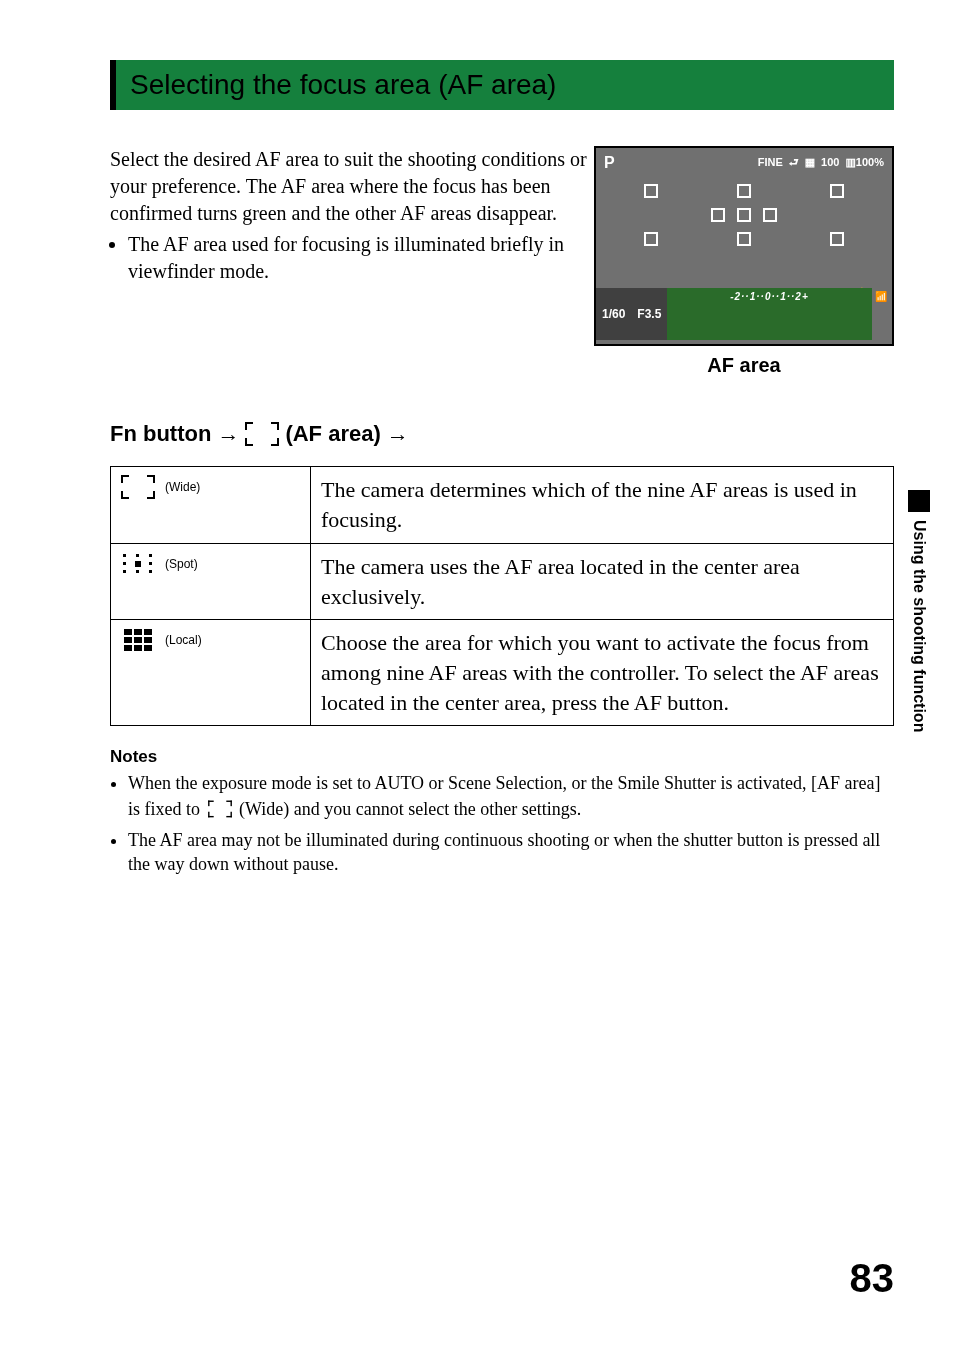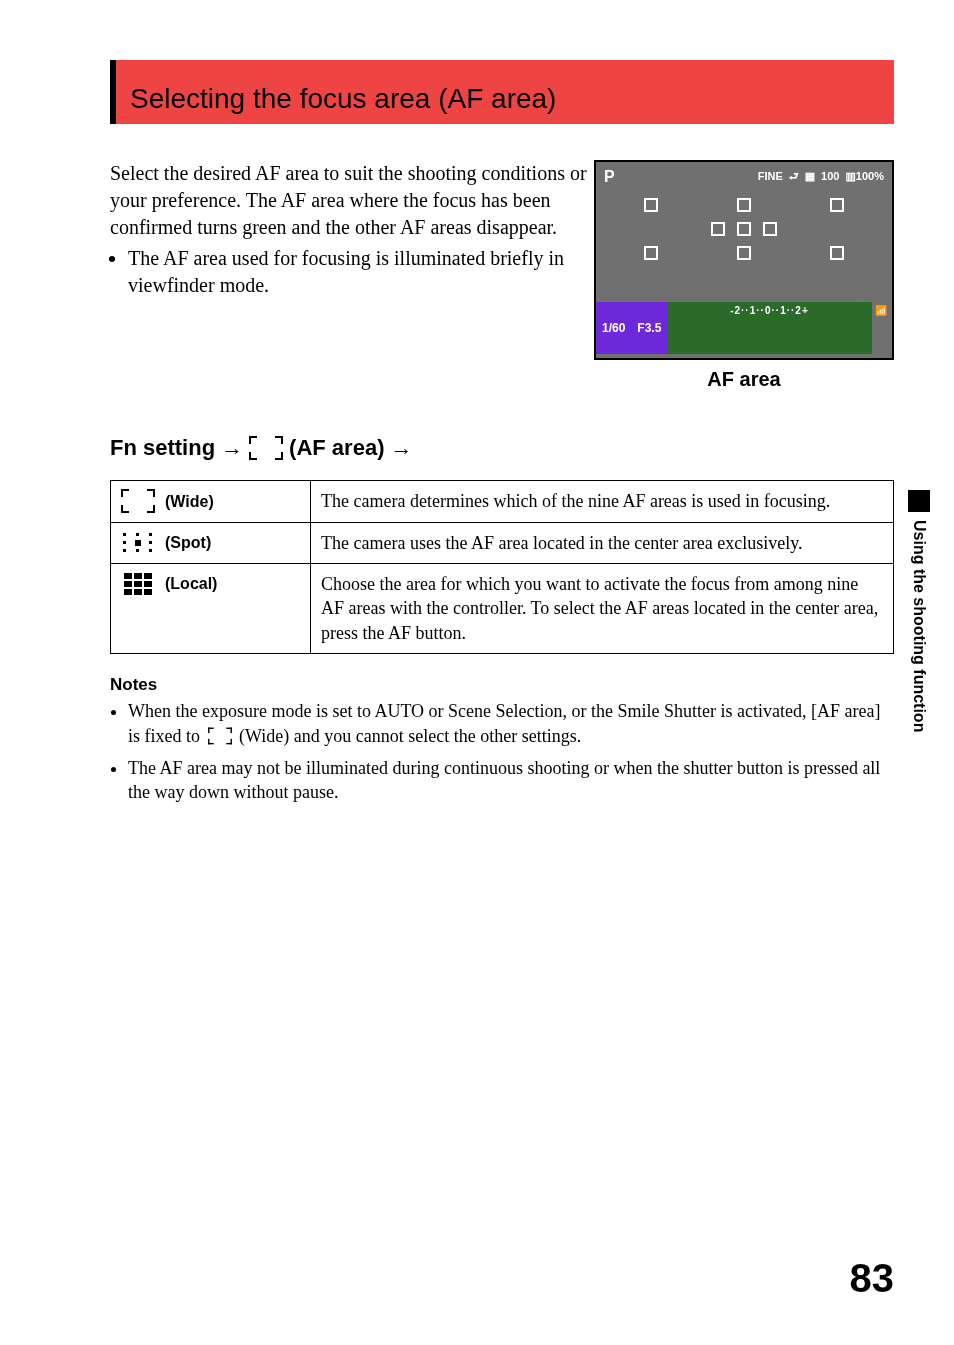--- a/index.html
+++ b/index.html
@@ -12,27 +12,27 @@
     position: relative;
     background: #fff;
     color: #000;
   }
   .page {
     padding: 60px 60px 0 110px;
     position: relative;
     height: 100%;
   }
   .heading-bar {
-    background: #ef4444;
+    background: #15803d;
     border-left: 6px solid #000;
     color: #000;
     font-family: Arial, Helvetica, sans-serif;
     font-size: 28px;
     font-weight: 400;
-    padding: 20px 10px 6px 14px;
+    padding: 6px 10px 6px 14px;
     margin-bottom: 36px;
   }
   .intro-row {
     display: flex;
     margin-bottom: 40px;
   }
   .intro-text {
     flex: 1;
     font-size: 20px;
   }
@@ -68,22 +68,22 @@
   }
   .scale-bar .arrow { position:absolute; left:-14px; top:-4px; font-size:12px; }
   .scale-bar .boxes { display:flex; gap:2px; position:absolute; left:0; }
   .scale-bar .b { width:30px; height:12px; background:#000; color:#fff; font-size:9px; text-align:right; line-height:12px; }
   .scale-bar .b.g { background:#2a6b2a; }
   .scale-bar .flash { position:absolute; right:-4px; top:-4px; font-size:12px; color:#fff; }
   .lcd .bottom-row {
     position:absolute; bottom:4px; left:0; right:0; display:flex;
     font-size:12px; font-weight:bold;
   }
-  .bottom-row .blk { background:#6d28d9; color:#fff; padding:18px 6px; }
-  .bottom-row .grn { background:#2a6b2a; color:#fff; padding:2px 6px; font-size:10px; flex:1; letter-spacing:1px;}
+  .bottom-row .blk { background:#404040; color:#fff; padding:18px 6px; }
+  .bottom-row .grn { background:#2a6b2a; color:#fff; padding:2px 6px; font-size:10px; flex:1; letter-spacing:1px;font-style:italic;}
   .bottom-row .sig { padding:2px 4px; font-size:10px; }
   .lcd-caption { font-size:20px; margin-top:6px; font-family: Arial, Helvetica, sans-serif; font-weight: bold;}
   .subhead {
     font-family: Arial, Helvetica, sans-serif;
     font-weight: bold;
     font-size: 22px;
     margin-bottom: 18px;
     display:flex; align-items:center; gap:6px;
   }
   .subhead .arrow { font-size:22px; }
@@ -95,27 +95,27 @@
   .wide-corners .br { bottom:0; right:0; border-left:none; border-top:none; }
   table.options {
     border-collapse: collapse;
     width: 100%;
     margin-bottom: 20px;
   }
   table.options td {
     border: 1px solid #000;
     padding: 8px 10px;
     vertical-align: top;
-    font-size: 18px;
+    font-size: 22px;
   }
   table.options td.label {
     width: 200px;
     font-family: Arial, Helvetica, sans-serif;
-    font-weight: bold;
-    font-size: 16px;
+    font-weight: normal;
+    font-size: 12px;
   }
   .label .iconcell { display:flex; gap:10px; align-items:center; }
   .spot-icon { position:relative; width:34px; height:24px; }
   .spot-icon .d { position:absolute; width:3px; height:3px; background:#000; }
   .spot-icon .c { position:absolute; width:6px; height:6px; background:#000; left:14px; top:9px;}
   .local-icon { position:relative; width:34px; height:24px; display:grid; grid-template-columns:repeat(3,8px); grid-template-rows:repeat(3,6px); gap:2px; align-content:center; justify-content:center;}
   .local-icon .s { background:#000; }
   .notes-head { font-family: Arial, Helvetica, sans-serif; font-weight:bold; font-size:17px; margin-bottom:2px;}
   ul.notes { list-style: disc; padding-left:18px; font-size:18px; }
   ul.notes li { margin-bottom:2px; }
@@ -191,21 +191,21 @@
           <span class="blk">F3.5</span>
           <span class="grn">-2··1··0··1··2+</span>
           <span class="sig">📶</span>
         </div>
       </div>
       <div class="lcd-caption">AF area</div>
     </div>
   </div>
 
   <div class="subhead">
-    <span>Fn setting</span>
+    <span>Fn button</span>
     <span class="arrow">→</span>
     <span class="wide-corners">
       <span class="tl"></span>
         <span class="tr"></span>
         <span class="bl"></span>
         <span class="br"></span>
     </span>
     <span>(AF area)</span>
     <span class="arrow">→</span>
   </div>

